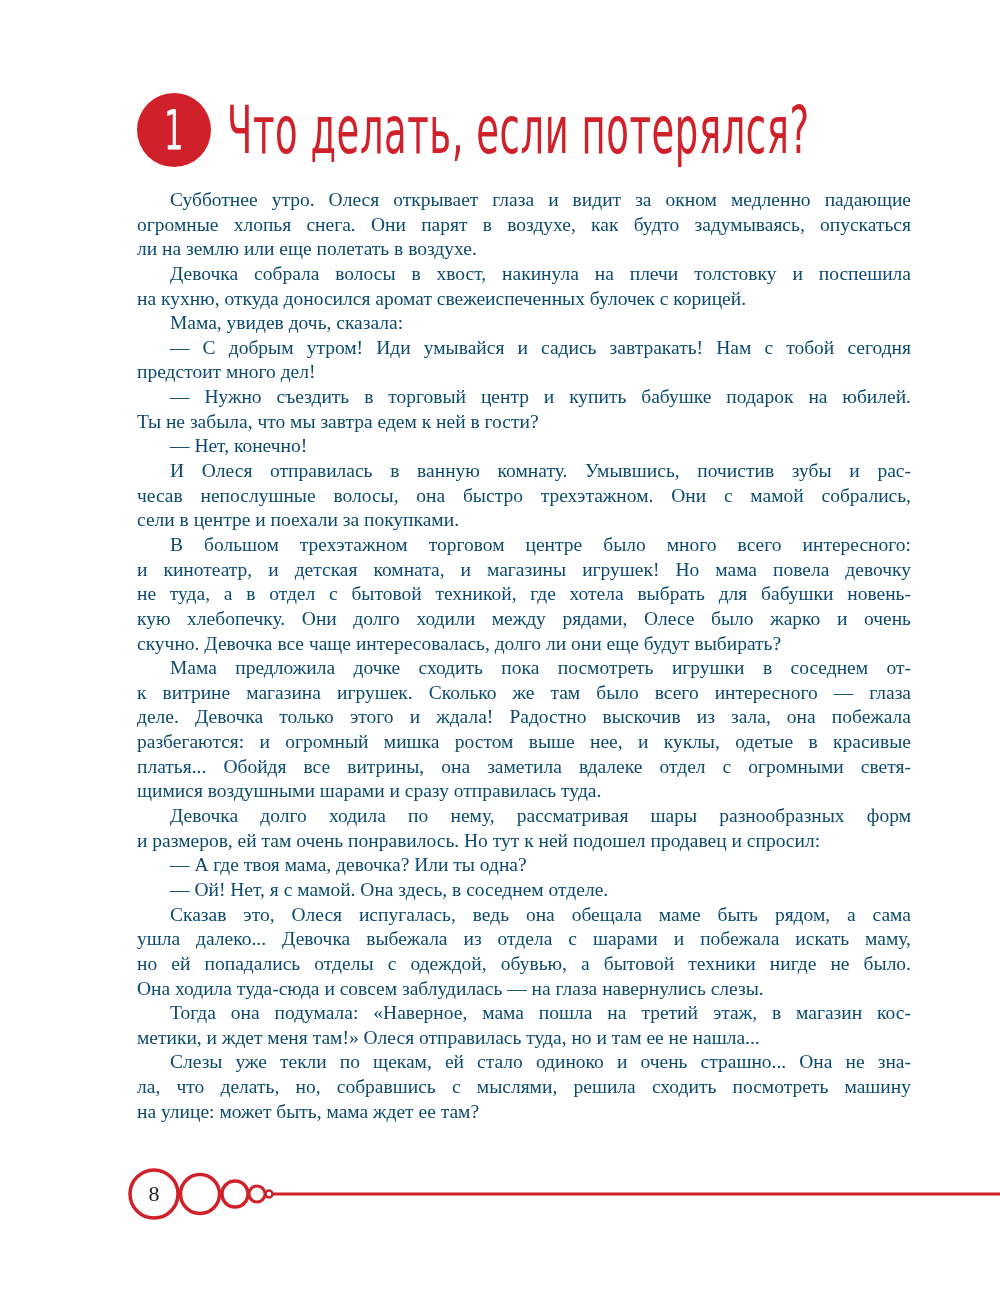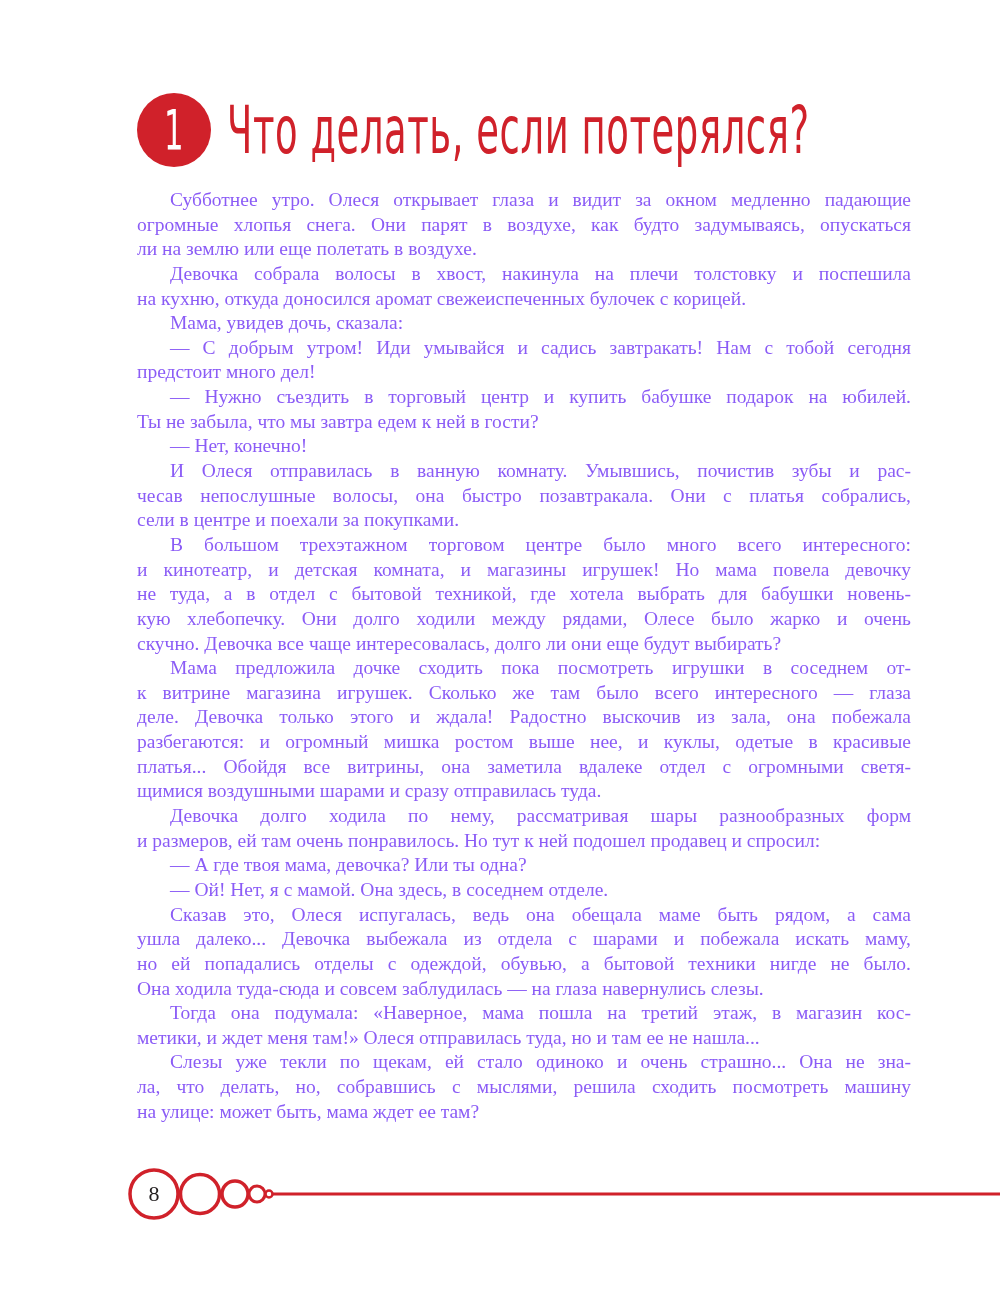--- a/index.html
+++ b/index.html
@@ -14,21 +14,21 @@
   }
   .chapter-badge span { transform: scaleX(0.55); display: inline-block; font-weight: normal; }
   .chapter-title {
     position: absolute; left: 90px; top: 0px; white-space: nowrap;
     font-family: "DejaVu Sans", sans-serif; color: #d0212a; font-size: 66px; line-height: 90px;
     transform: scaleX(0.56); transform-origin: 0 50%; letter-spacing: 1px; font-weight: normal;
   }
 
   .body-text {
     position: absolute; left: 137px; top: 188px; width: 774px;
-    font-family: "Liberation Serif", serif; font-size: 19.5px; color: #8b5cf6;
+    font-family: "Liberation Serif", serif; font-size: 19.5px; color: #0c4a6e;
   }
   .line {
     height: 24.65px; line-height: 24.65px; white-space: nowrap; overflow: visible;
     text-align: justify; text-align-last: justify; display: block;
   }
   .line.indent { padding-left: 33px; }
   .line.last { text-align-last: left; }
 
   .footer { position: absolute; left: 0; top: 1160px; width: 1000px; height: 70px; }
   .footer svg { position: absolute; left: 0; top: 0; }
@@ -68,21 +68,21 @@
       </div>
       <div>
         <div class="line indent">— Нужно съездить в торговый центр и купить бабушке подарок на юбилей.</div>
         <div class="line last">Ты не забыла, что мы завтра едем к ней в гости?</div>
       </div>
       <div>
         <div class="line indent last">— Нет, конечно!</div>
       </div>
       <div>
         <div class="line indent">И Олеся отправилась в ванную комнату. Умывшись, почистив зубы и рас-</div>
-        <div class="line">чесав непослушные волосы, она быстро позавтракала. Они с платья собрались,</div>
+        <div class="line">чесав непослушные волосы, она быстро трехэтажном. Они с мамой собрались,</div>
         <div class="line last">сели в центре и поехали за покупками.</div>
       </div>
       <div>
         <div class="line indent">В большом трехэтажном торговом центре было много всего интересного:</div>
         <div class="line">и кинотеатр, и детская комната, и магазины игрушек! Но мама повела девочку</div>
         <div class="line">не туда, а в отдел с бытовой техникой, где хотела выбрать для бабушки новень-</div>
         <div class="line">кую хлебопечку. Они долго ходили между рядами, Олесе было жарко и очень</div>
         <div class="line last">скучно. Девочка все чаще интересовалась, долго ли они еще будут выбирать?</div>
       </div>
       <div>

